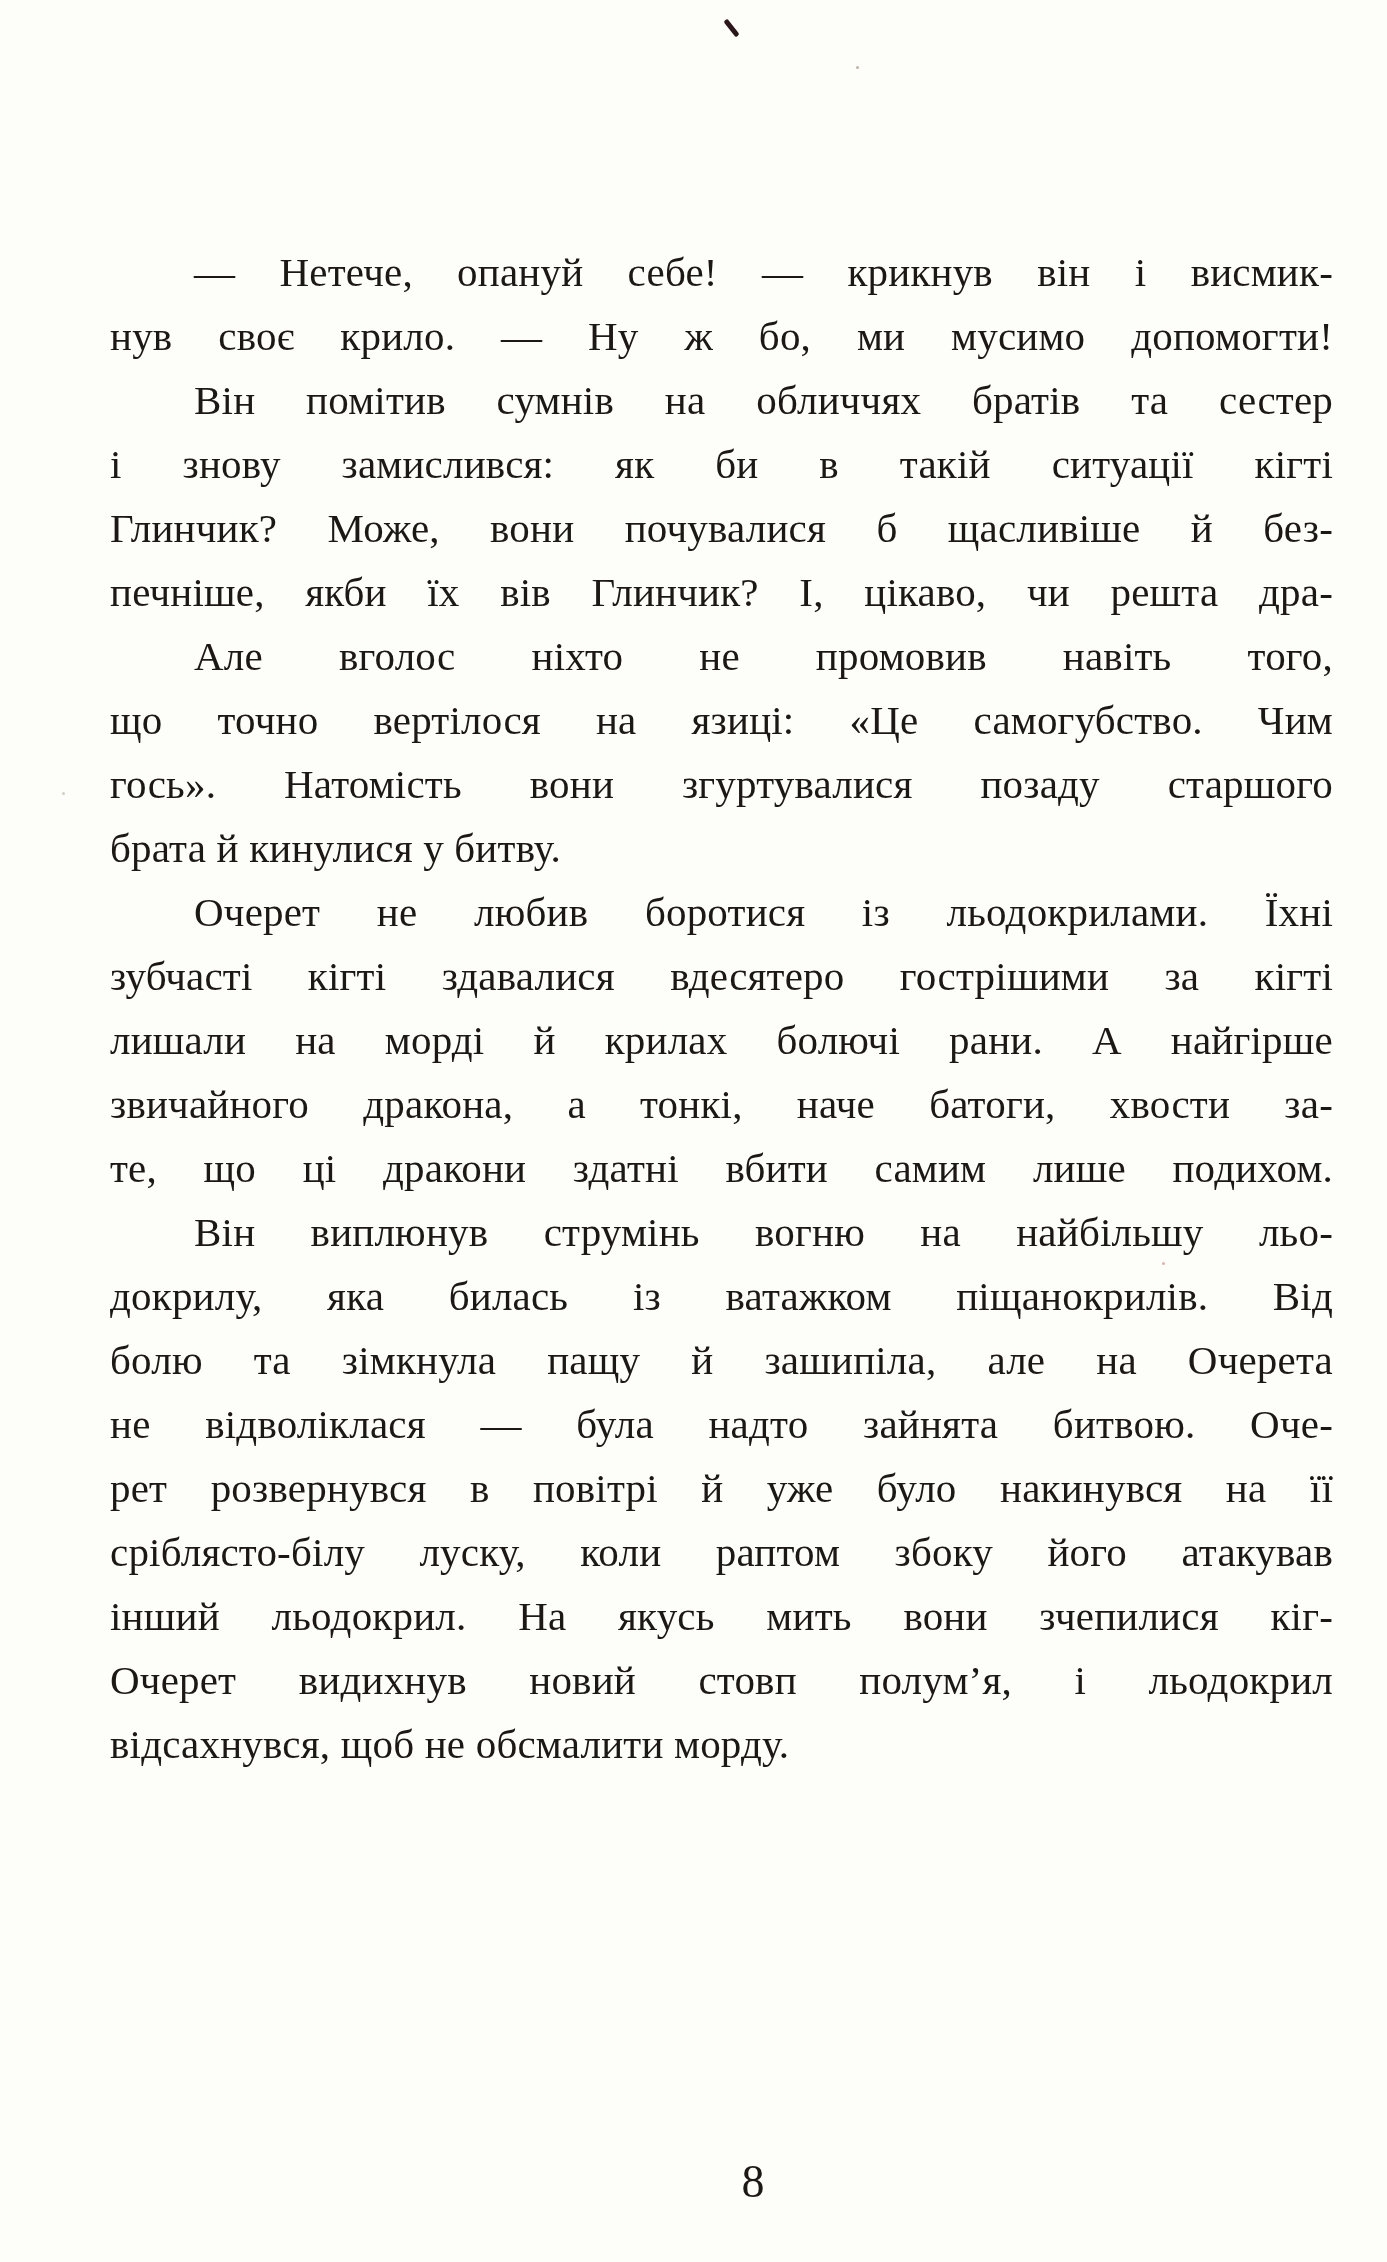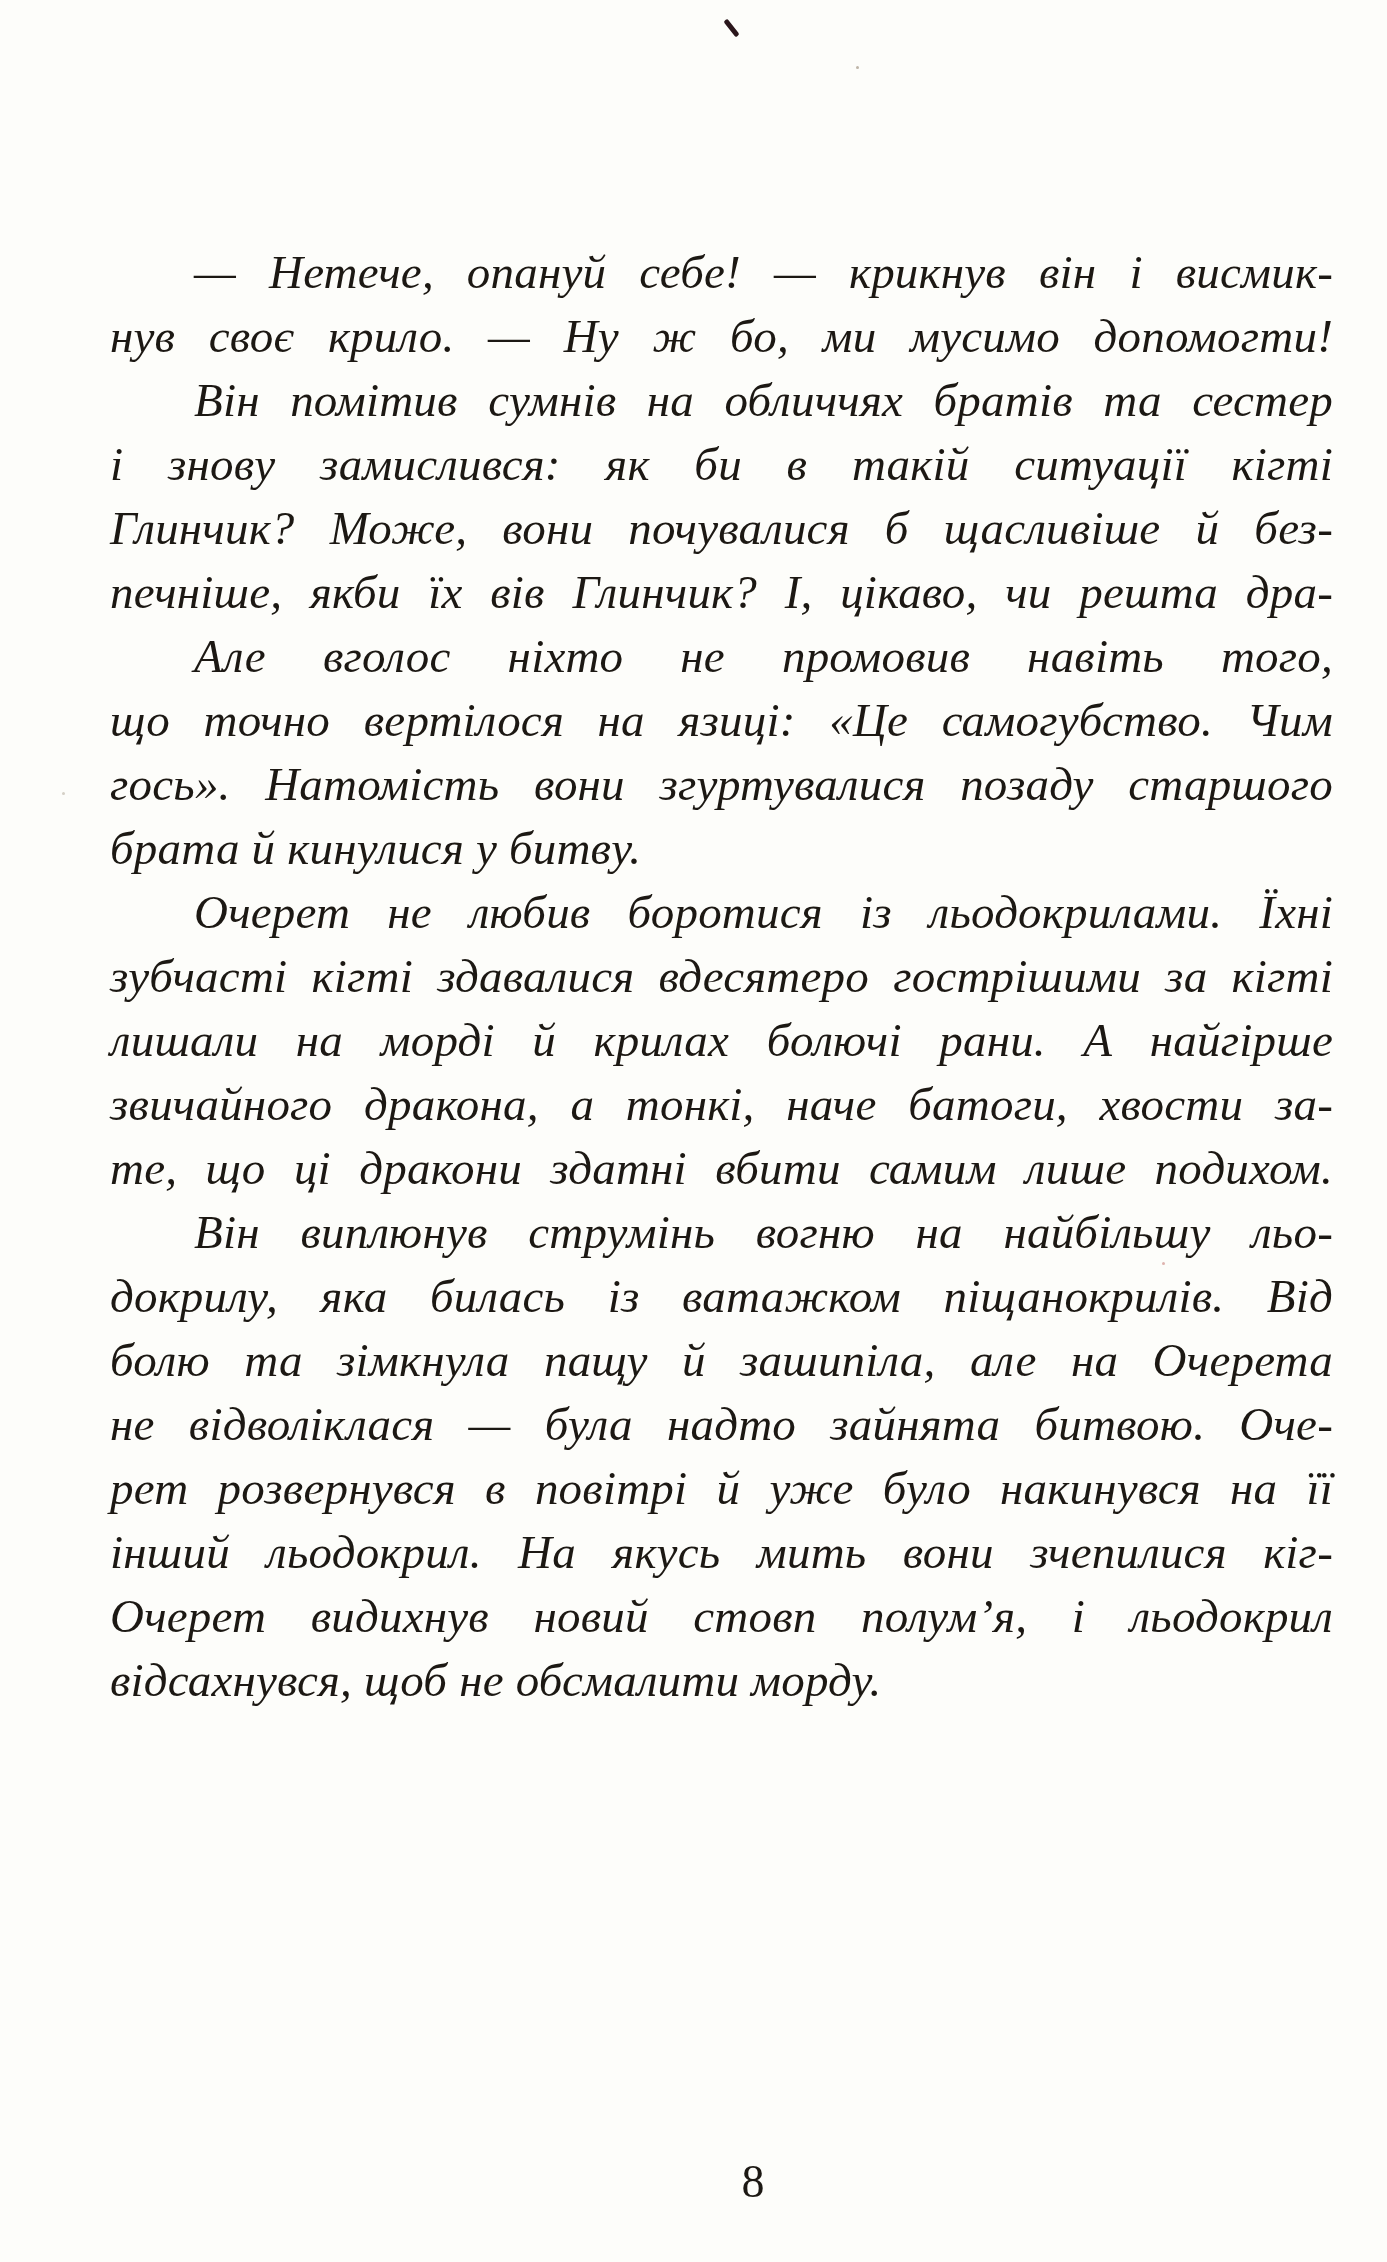--- a/index.html
+++ b/index.html
@@ -41,30 +41,29 @@
   .speck.s2 { left: 1162px; top: 1262px; background:#b0443c; opacity:.4; }
   .speck.s3 { left: 62px;  top: 792px; opacity:.35; }
 
   .text-block {
     position: absolute;
     left: 110px;
     top: 240px;
     width: 1223px;
   }
   .line {
-    font-size: 47px;
+    font-size: 41px;
     line-height: 64px;
     height: 64px;
     letter-spacing: 0.2px;
     text-align: justify;
     text-align-last: justify;
     text-justify: inter-word;
     white-space: normal;
     overflow: visible;
-    font-style: italic;
   }
   .line.indent { text-indent: 84px; }
   .line.end    { text-align-last: left; }
 
   .page-number {
     position: absolute;
     left: 753px;
     top: 2158px;
     transform: translateX(-50%);
     font-size: 46px;
@@ -95,19 +94,20 @@
       <div class="line indent">Очерет не любив боротися із льодокрилами. Їхні</div>
       <div class="line">зубчасті кігті здавалися вдесятеро гострішими за кігті</div>
       <div class="line">лишали на морді й крилах болючі рани. А найгірше</div>
       <div class="line">звичайного дракона, а тонкі, наче батоги, хвости за-</div>
       <div class="line">те, що ці дракони здатні вбити самим лише подихом.</div>
       <div class="line indent">Він виплюнув струмінь вогню на найбільшу льо-</div>
       <div class="line">докрилу, яка билась із ватажком піщанокрилів. Від</div>
       <div class="line">болю та зімкнула пащу й зашипіла, але на Очерета</div>
       <div class="line">не відволіклася — була надто зайнята битвою. Оче-</div>
       <div class="line">рет розвернувся в повітрі й уже було накинувся на її</div>
+      <div class="line">сріблясто-білу луску, коли раптом збоку його атакував</div>
       <div class="line">інший льодокрил. На якусь мить вони зчепилися кіг-</div>
       <div class="line">Очерет видихнув новий стовп полум’я, і льодокрил</div>
       <div class="line end">відсахнувся, щоб не обсмалити морду.</div>
     </main>
 
   <div class="page-number">8</div>
 </div>
 
 </body></html>

